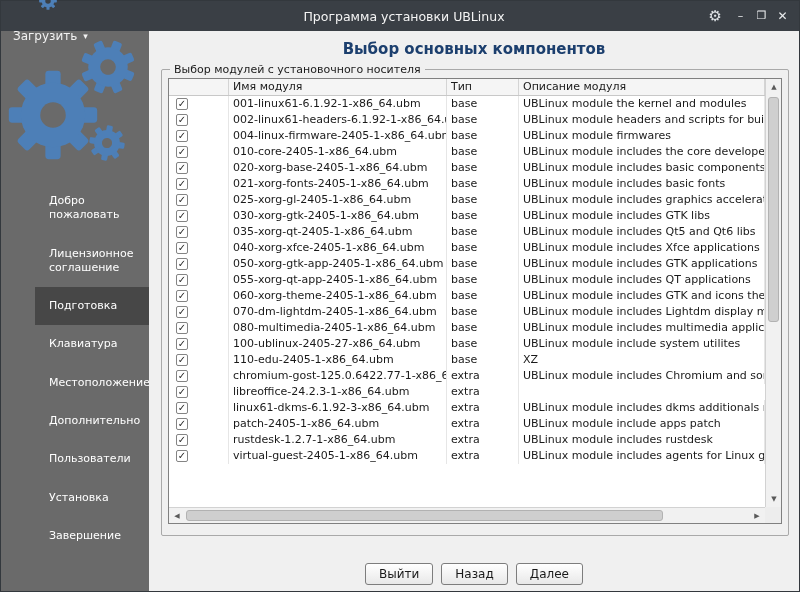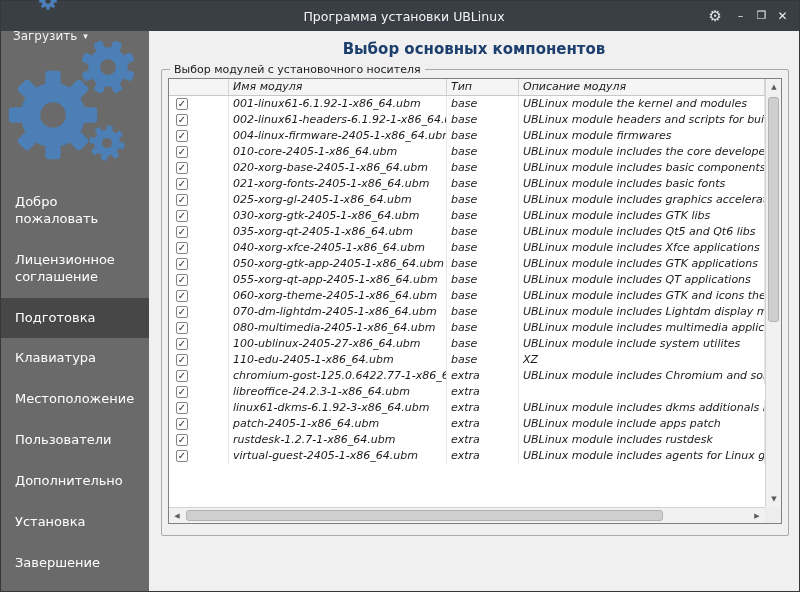--- a/index.html
+++ b/index.html
@@ -23,33 +23,33 @@
   .tb-title{position:absolute;left:8px;right:0;text-align:center;font-size:12.5px;color:#f4f4f4;pointer-events:none;}
   .tb-right{margin-left:auto;display:flex;align-items:center;gap:4px;z-index:2;}
   .gear-glyph{font-size:15px;color:#dfe3e6;padding:0 6px;cursor:pointer;line-height:1;}
   .win-btn{width:17px;text-align:center;font-size:11px;color:#eceeef;cursor:pointer;line-height:30px;}
   .win-btn.close{font-size:12px;}
 
   
   .body{flex:1;display:flex;min-height:0;}
   .sidebar{flex:0 0 148px;background:var(--sidebar_bg,#6a6a6a);color:#fff;overflow:hidden;}
   .gears-art{height:148px;}
-  .nav-item{padding:12px 14px;font-size:13px;line-height:1.3;cursor:pointer;}
+  .nav-item{padding:12px 14px;font-size:11px;line-height:1.3;cursor:pointer;margin-left:34px;}
   .nav-item.active{background:var(--sidebar_active_bg,#474747);}
 
   .main{flex:1;min-width:0;display:flex;flex-direction:column;background:var(--main_bg,#f0f0f0);}
   .page-title{text-align:center;font-size:15px;font-weight:bold;color:var(--heading,#1c3f6e);margin:9px 0 5px;}
 
   
   .groupbox{margin:0 10px 0 12px;border:1px solid #a9a9a9;border-radius:2px;padding:2px 6px 6px;height:473px;}
   .groupbox legend{font-size:11px;padding:0 4px;color:#1a1a1a;margin-left:2px;}
 
   
   .table-frame{position:relative;height:446px;border:1px solid #808080;background:#fff;}
-  .table-view{position:absolute;left:0;top:0;right:16px;bottom:16px;overflow:hidden;background:#fff;font-style:italic;}
+  .table-view{position:absolute;left:0;top:0;right:16px;bottom:16px;overflow:hidden;background:#fff;}
   .thead,.trow{display:grid;grid-template-columns:60px 218px 72px 1fr;}
   .thead{height:17px;line-height:16px;background:#f5f5f5;border-bottom:1px solid #c8c8c8;font-size:11px;}
   .th{padding:0 4px;border-right:1px solid #d4d4d4;overflow:hidden;white-space:nowrap;}
   .trow{height:16px;line-height:15px;font-size:11px;background:#fff;}
   .td{padding:0 4px;border-right:1px solid #e6e6e6;overflow:hidden;white-space:nowrap;}
   .c-check{display:flex;align-items:center;padding-left:7px;}
   .cb{width:12px;height:12px;border:1px solid #848484;border-radius:2px;background:#fff;font-size:10px;line-height:10px;text-align:center;color:#2a2a2a;}
 
   
   .vscroll{position:absolute;top:0;right:0;bottom:16px;width:16px;background:#f1f1f1;border-left:1px solid #d2d2d2;}
@@ -166,22 +166,22 @@
               <circle r="15" fill="var(--sidebar_bg,#6a6a6a)"></circle>
           </g>
         </g>
       </svg>
       <nav id="sidebar-nav">
           <div class="nav-item">Добро пожаловать</div>
           <div class="nav-item">Лицензионное соглашение</div>
           <div class="nav-item active">Подготовка</div>
           <div class="nav-item">Клавиатура</div>
           <div class="nav-item">Местоположение</div>
+          <div class="nav-item">Дополнительно</div>
           <div class="nav-item">Пользователи</div>
-          <div class="nav-item">Дополнительно</div>
           <div class="nav-item">Установка</div>
           <div class="nav-item">Завершение</div>
         </nav>
     </div>
 
     <div class="main">
       <div class="page-title">Выбор основных компонентов</div>
 
       <fieldset class="groupbox">
         <legend>Выбор модулей с установочного носителя</legend>
@@ -390,15 +390,20 @@
           <div class="hscroll">
             <div class="sb-btn sb-left">◀</div>
             <div class="hthumb"></div>
             <div class="sb-btn sb-right">▶</div>
           </div>
 
           <div class="sb-corner"></div>
         </div>
       </fieldset>
 
+      <div class="btn-row">
+        <button class="action-btn">Выйти</button>
+        <button class="action-btn">Назад</button>
+        <button class="action-btn">Далее</button>
+      </div>
     </div>
   </div>
 </div>
 
 </body></html>

